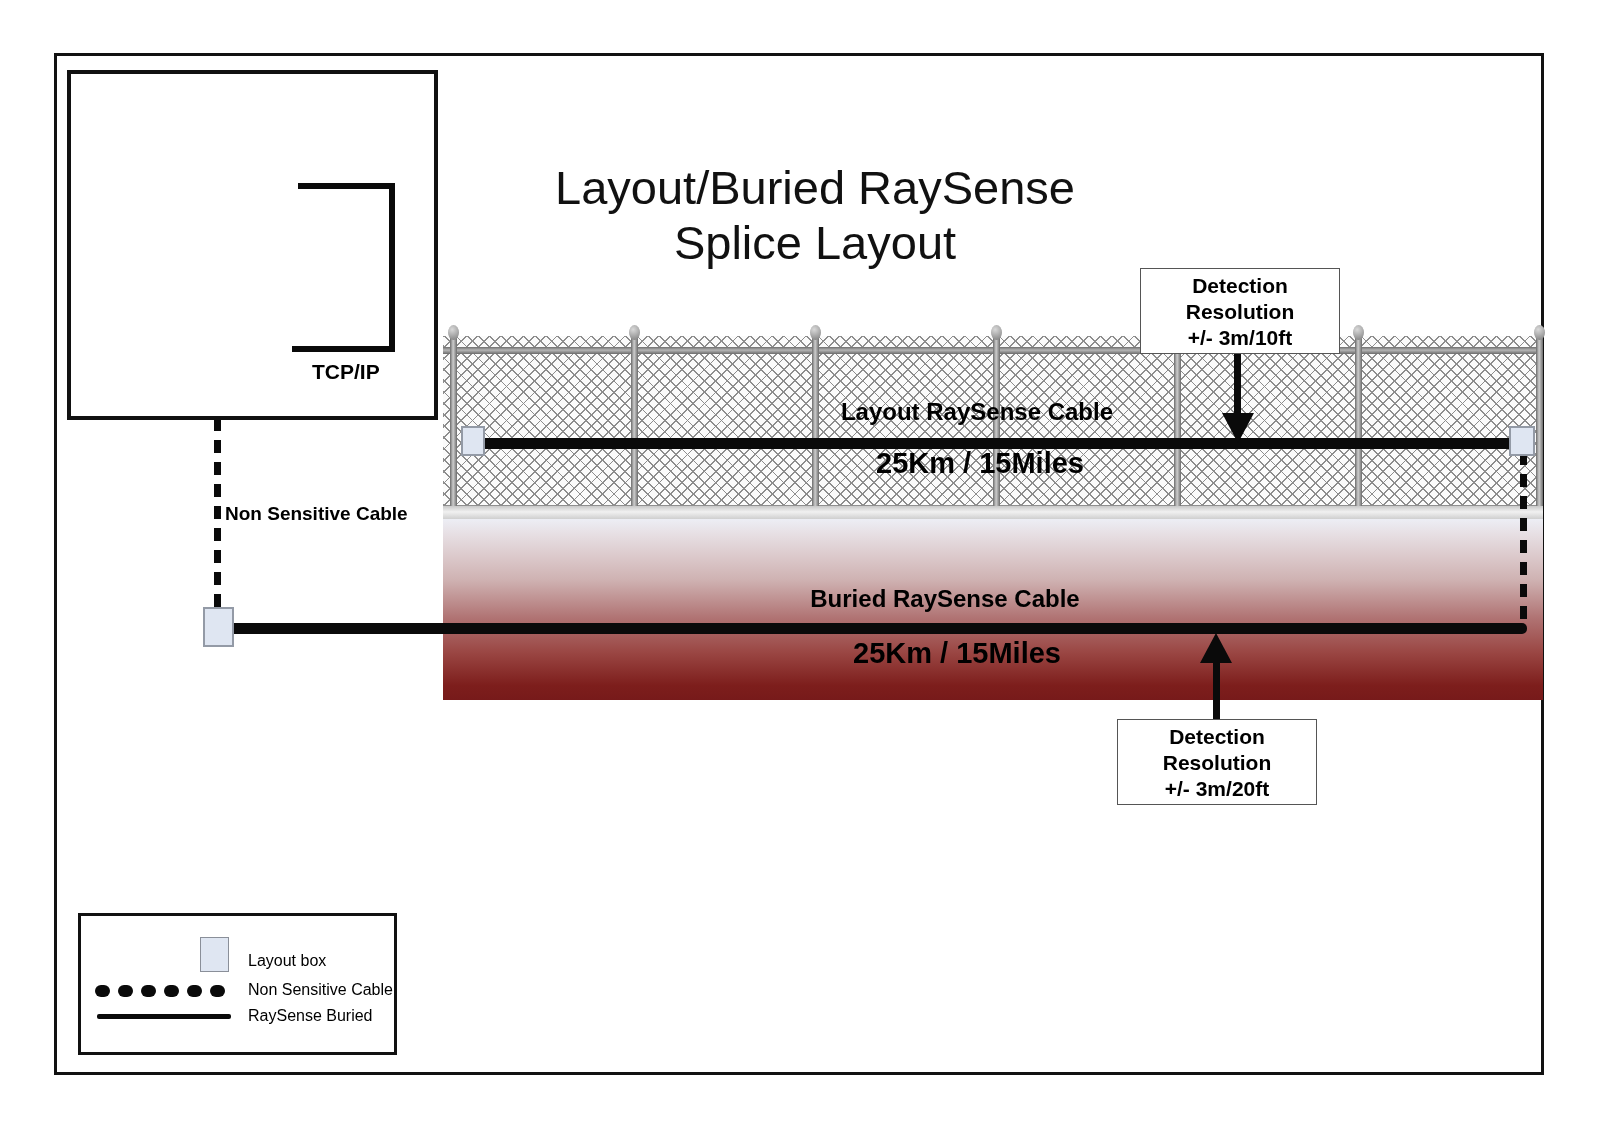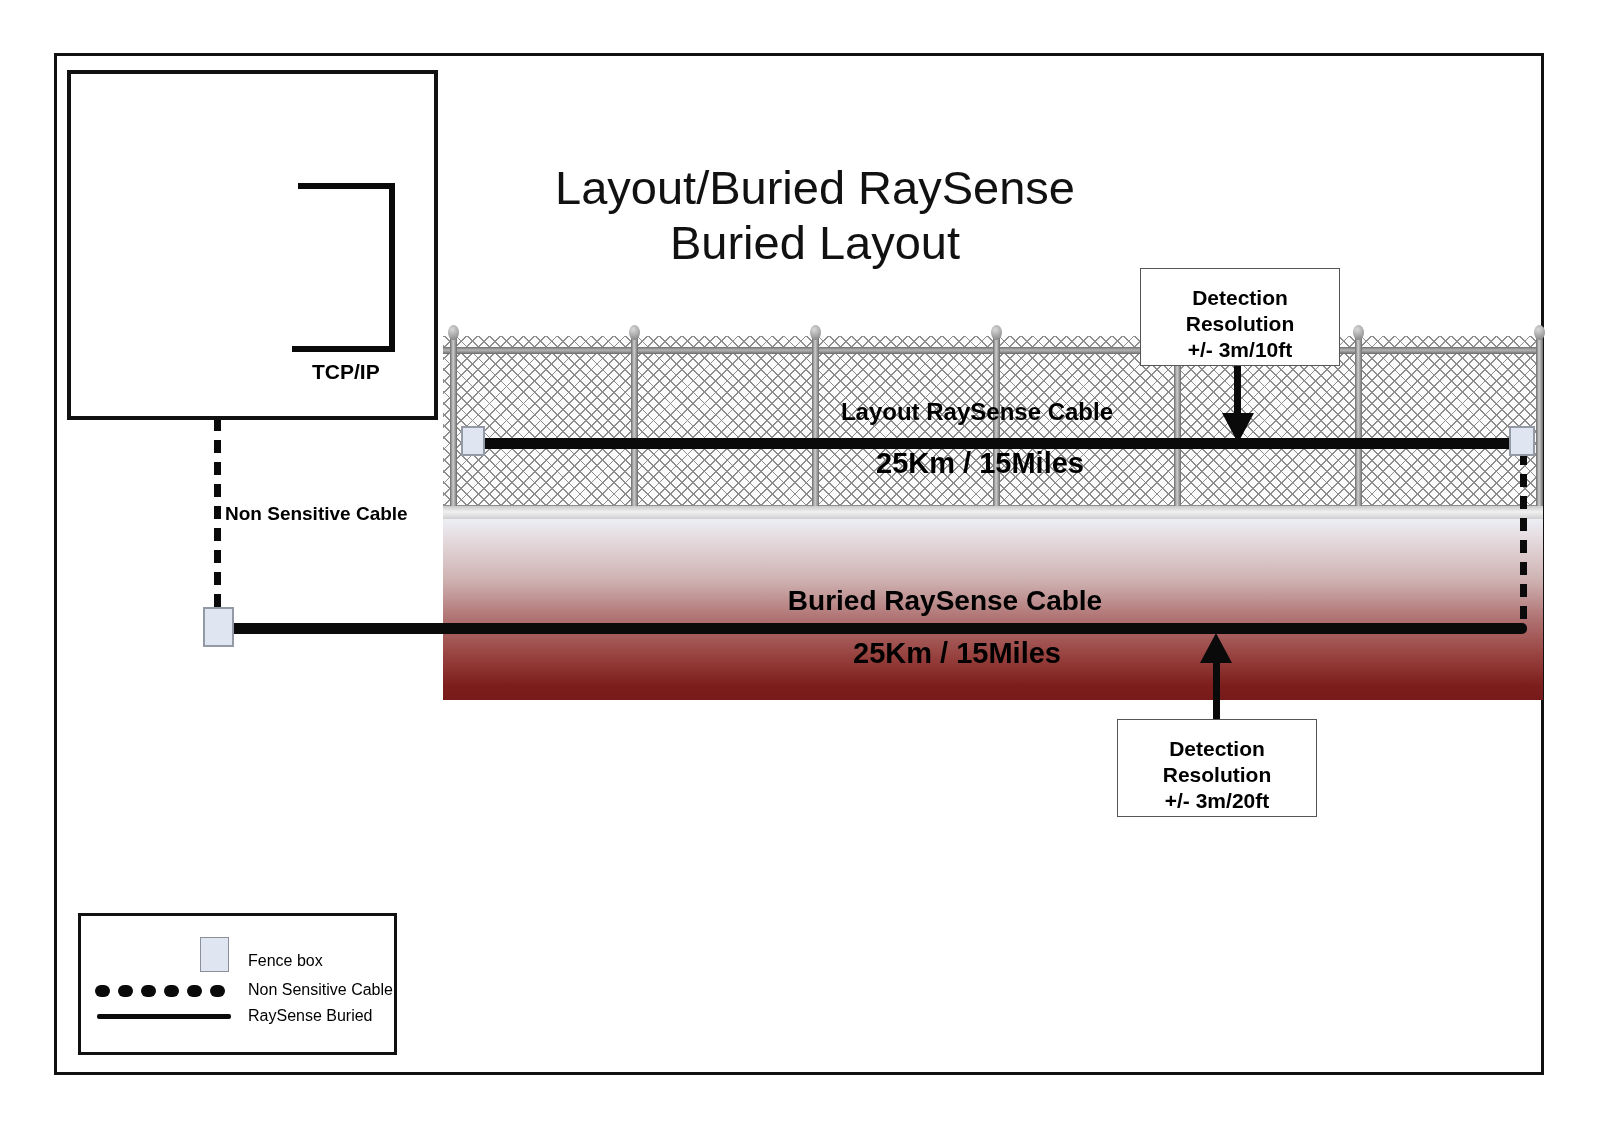--- a/index.html
+++ b/index.html
@@ -96,27 +96,27 @@
   
   .splice{background:#dfe6f2;border:2px solid #939aa6;z-index:4;}
   .sp-fence-l{left:461px;top:426px;width:20px;height:26px;}
   .sp-fence-r{left:1509px;top:426px;width:22px;height:26px;}
   .sp-buried {left:203px;top:607px;width:27px;height:36px;}
 
   
   .lbl{z-index:5;font-weight:bold;white-space:nowrap;}
   .lbl-fence-name{left:777px;top:398px;width:400px;text-align:center;font-size:24px;}
   .lbl-fence-len{left:780px;top:447px;width:400px;text-align:center;font-size:29px;}
-  .lbl-buried-name{left:745px;top:585px;width:400px;text-align:center;font-size:28px;}
+  .lbl-buried-name{left:745px;top:585px;width:400px;text-align:center;font-size:24px;}
   .lbl-buried-len{left:757px;top:637px;width:400px;text-align:center;font-size:29px;}
   .lbl-nsc{left:225px;top:503px;font-size:19px;}
 
   
   .callout{background:#fff;border:1px solid #555;text-align:center;font-weight:bold;font-size:21px;
-           line-height:26px;padding-top:16px;z-index:6;}
+           line-height:26px;padding-top:4px;z-index:6;}
   .call-top{left:1140px;top:268px;width:198px;height:80px;}
   .call-bot{left:1117px;top:719px;width:198px;height:80px;}
   .arrow-stem{width:7px;background:#0a0a0a;z-index:5;}
   .stem-top{left:1234px;top:349px;height:66px;}
   .head-top{left:1222px;top:413px;width:0;height:0;z-index:5;
             border-left:16px solid transparent;border-right:16px solid transparent;border-top:30px solid #0a0a0a;}
   .head-bot{left:1200px;top:633px;width:0;height:0;z-index:5;
             border-left:16px solid transparent;border-right:16px solid transparent;border-bottom:30px solid #0a0a0a;}
   .stem-bot{left:1213px;top:661px;height:58px;}
 
@@ -133,21 +133,21 @@
 </style>
 </head>
 <body>
 
 <div class="page">
 
   <div class="abs outer-frame"></div>
 
   <div class="abs title">
     <div>Layout/Buried RaySense</div>
-    <div>Buried Layout</div>
+    <div>Splice Layout</div>
   </div>
 
   <div class="abs fence-mesh"></div>
   <div class="abs fence-rail"></div>
   <div class="abs fence-bottom"></div>
   <div class="abs post" style="left:450px"></div>
   <div class="abs post" style="left:631px"></div>
   <div class="abs post" style="left:812px"></div>
   <div class="abs post" style="left:993px"></div>
   <div class="abs post" style="left:1174px"></div>
@@ -257,21 +257,21 @@
   <div class="abs grille-curve"></div>
   <div class="abs rack-grille"></div>
 
   <div class="abs wire tcp-h1"></div>
   <div class="abs wire tcp-v"></div>
   <div class="abs wire tcp-h2"></div>
   <div class="abs lbl-tcp">TCP/IP</div>
 
   <div class="abs legend"></div>
   <div class="abs leg-splice"></div>
-  <div class="abs leg-lbl leg-lbl-1">Fence box</div>
+  <div class="abs leg-lbl leg-lbl-1">Layout box</div>
   <div class="abs leg-dashes">
     <span></span>
       <span></span>
       <span></span>
       <span></span>
       <span></span>
       <span></span>
   </div>
   <div class="abs leg-lbl leg-lbl-2">Non Sensitive Cable</div>
   <div class="abs leg-line"></div>

